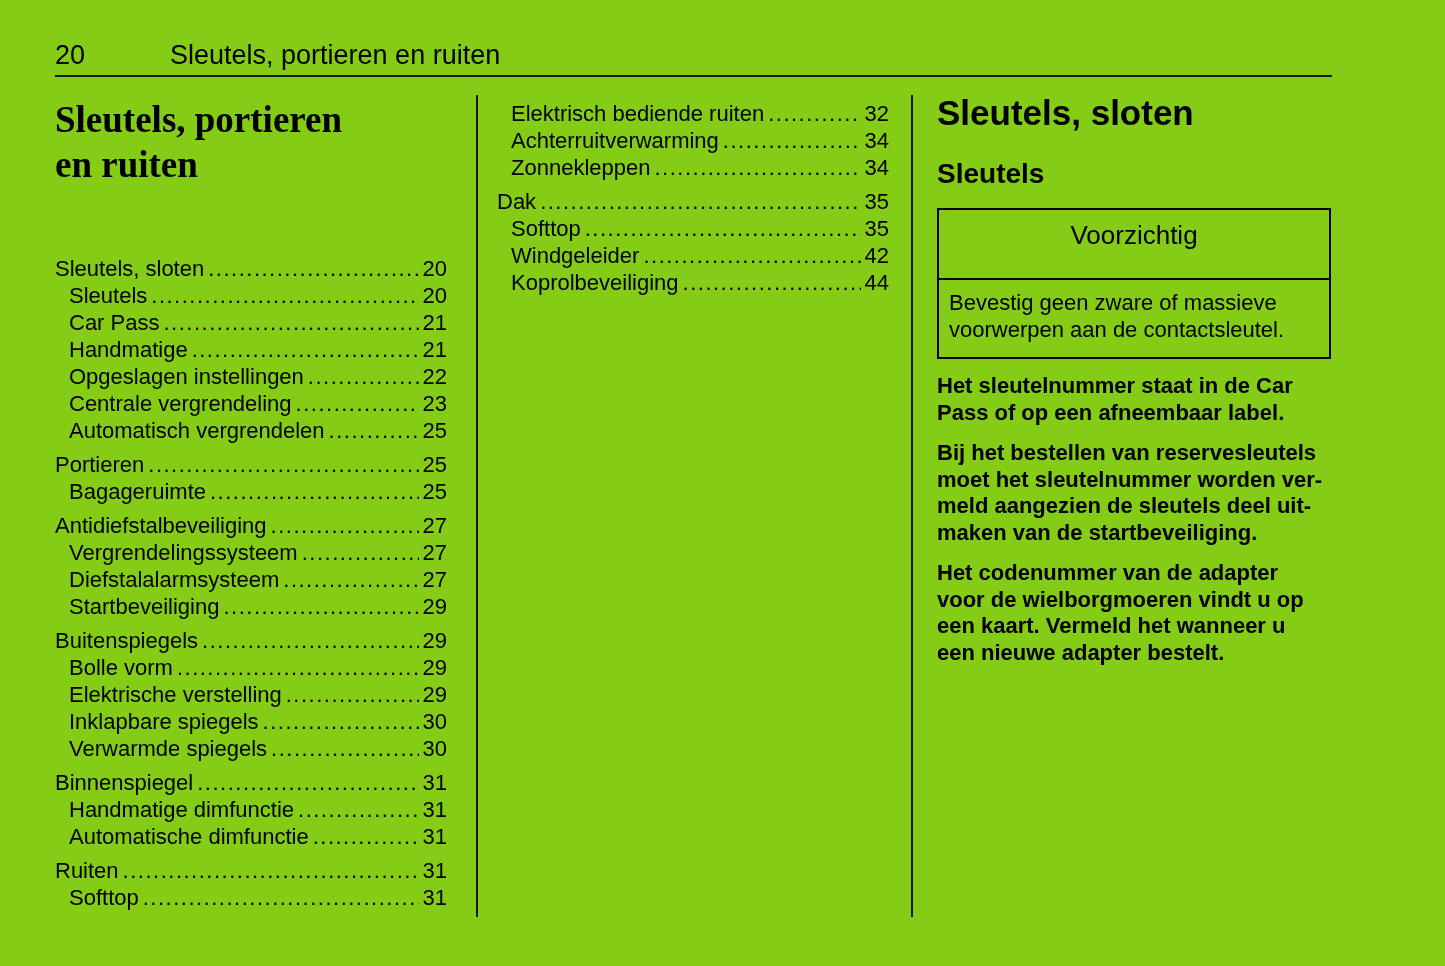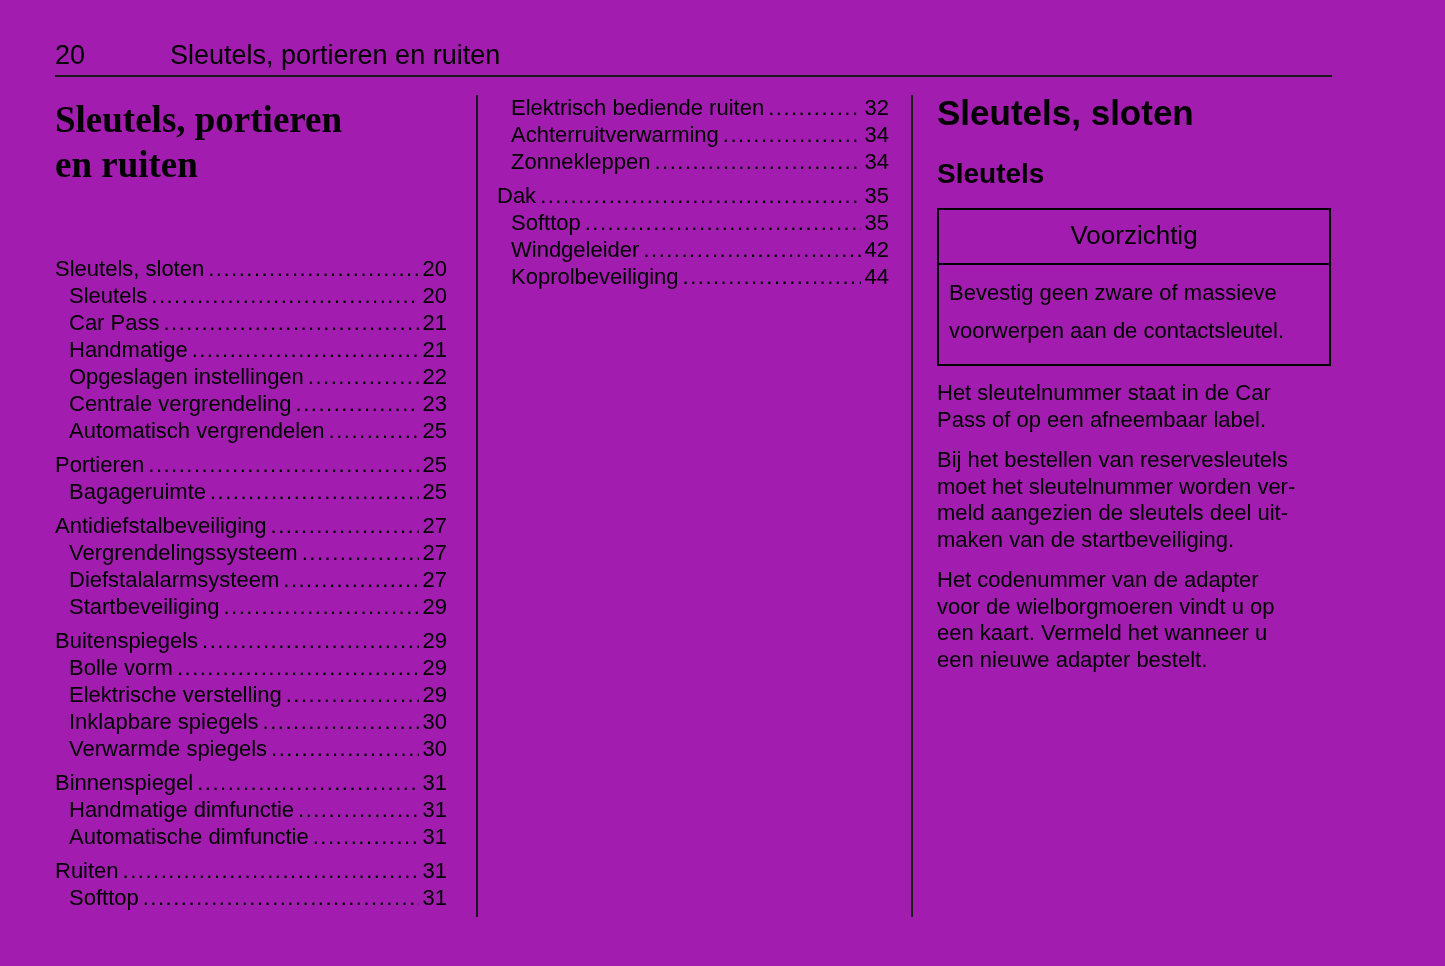--- a/index.html
+++ b/index.html
@@ -3,21 +3,21 @@
 <meta charset="utf-8">
 <style>
   * { margin: 0; padding: 0; box-sizing: border-box; }
   html, body { background: #e8e8e8; }
   body { font-family: "Liberation Sans", "DejaVu Sans", sans-serif; color: #000; }
 
   .page {
     position: relative;
     width: 1445px;
     height: 966px;
-    background: #a21caf;
+    background: #84cc16;
     overflow: hidden;
     margin: 0 auto;
   }
 
   
   .running-header {
     position: absolute;
     left: 55px;
     top: 40px;
     display: flex;
@@ -41,21 +41,21 @@
     top: 95px;
     width: 2px;
     height: 822px;
     background: #1a1a1a;
   }
   .col-divider.d1 { left: 476px; }
   .col-divider.d2 { left: 911px; }
 
   
   .col1 { position: absolute; left: 55px;  top: 97px;  width: 392px; }
-  .col2 { position: absolute; left: 497px; top: 94px; width: 392px; }
+  .col2 { position: absolute; left: 497px; top: 100px; width: 392px; }
   .col3 { position: absolute; left: 937px; top: 92px;  width: 394px; }
 
   .chapter-title {
     font-size: 37px;
     font-weight: 700;
     line-height: 1.22;
     white-space: pre-line;
     margin-bottom: 68px;
     font-family: Liberation Serif, serif;
   }
@@ -97,39 +97,40 @@
     font-weight: 700;
     margin-top: 24px;
   }
   .caution-box {
     margin-top: 18px;
     border: 2px solid #000;
   }
   .caution-title {
     text-align: center;
     font-size: 26px;
-    padding: 10px 0 12px 0;
+    padding: 10px 0 27px 0;
     border-bottom: 2px solid #000;
   }
   .caution-body {
     font-size: 22px;
-    line-height: 38px;
+    line-height: 27px;
     padding: 9px 22px 14px 10px;
     white-space: pre-line;
   }
   .subsection2-title {
     font-size: 26px;
     font-weight: 700;
     margin-top: 26px;
   }
   .para {
     font-size: 22px;
     line-height: 26.5px;
     margin-top: 14px;
     white-space: pre-line;
+    font-weight: bold;
   }
   .ref {
     font-size: 22px;
     line-height: 26.5px;
     margin-top: 12px;
   }
   .ref .arrow { font-size: 22px; }
 </style>
 </head>
 <body>

